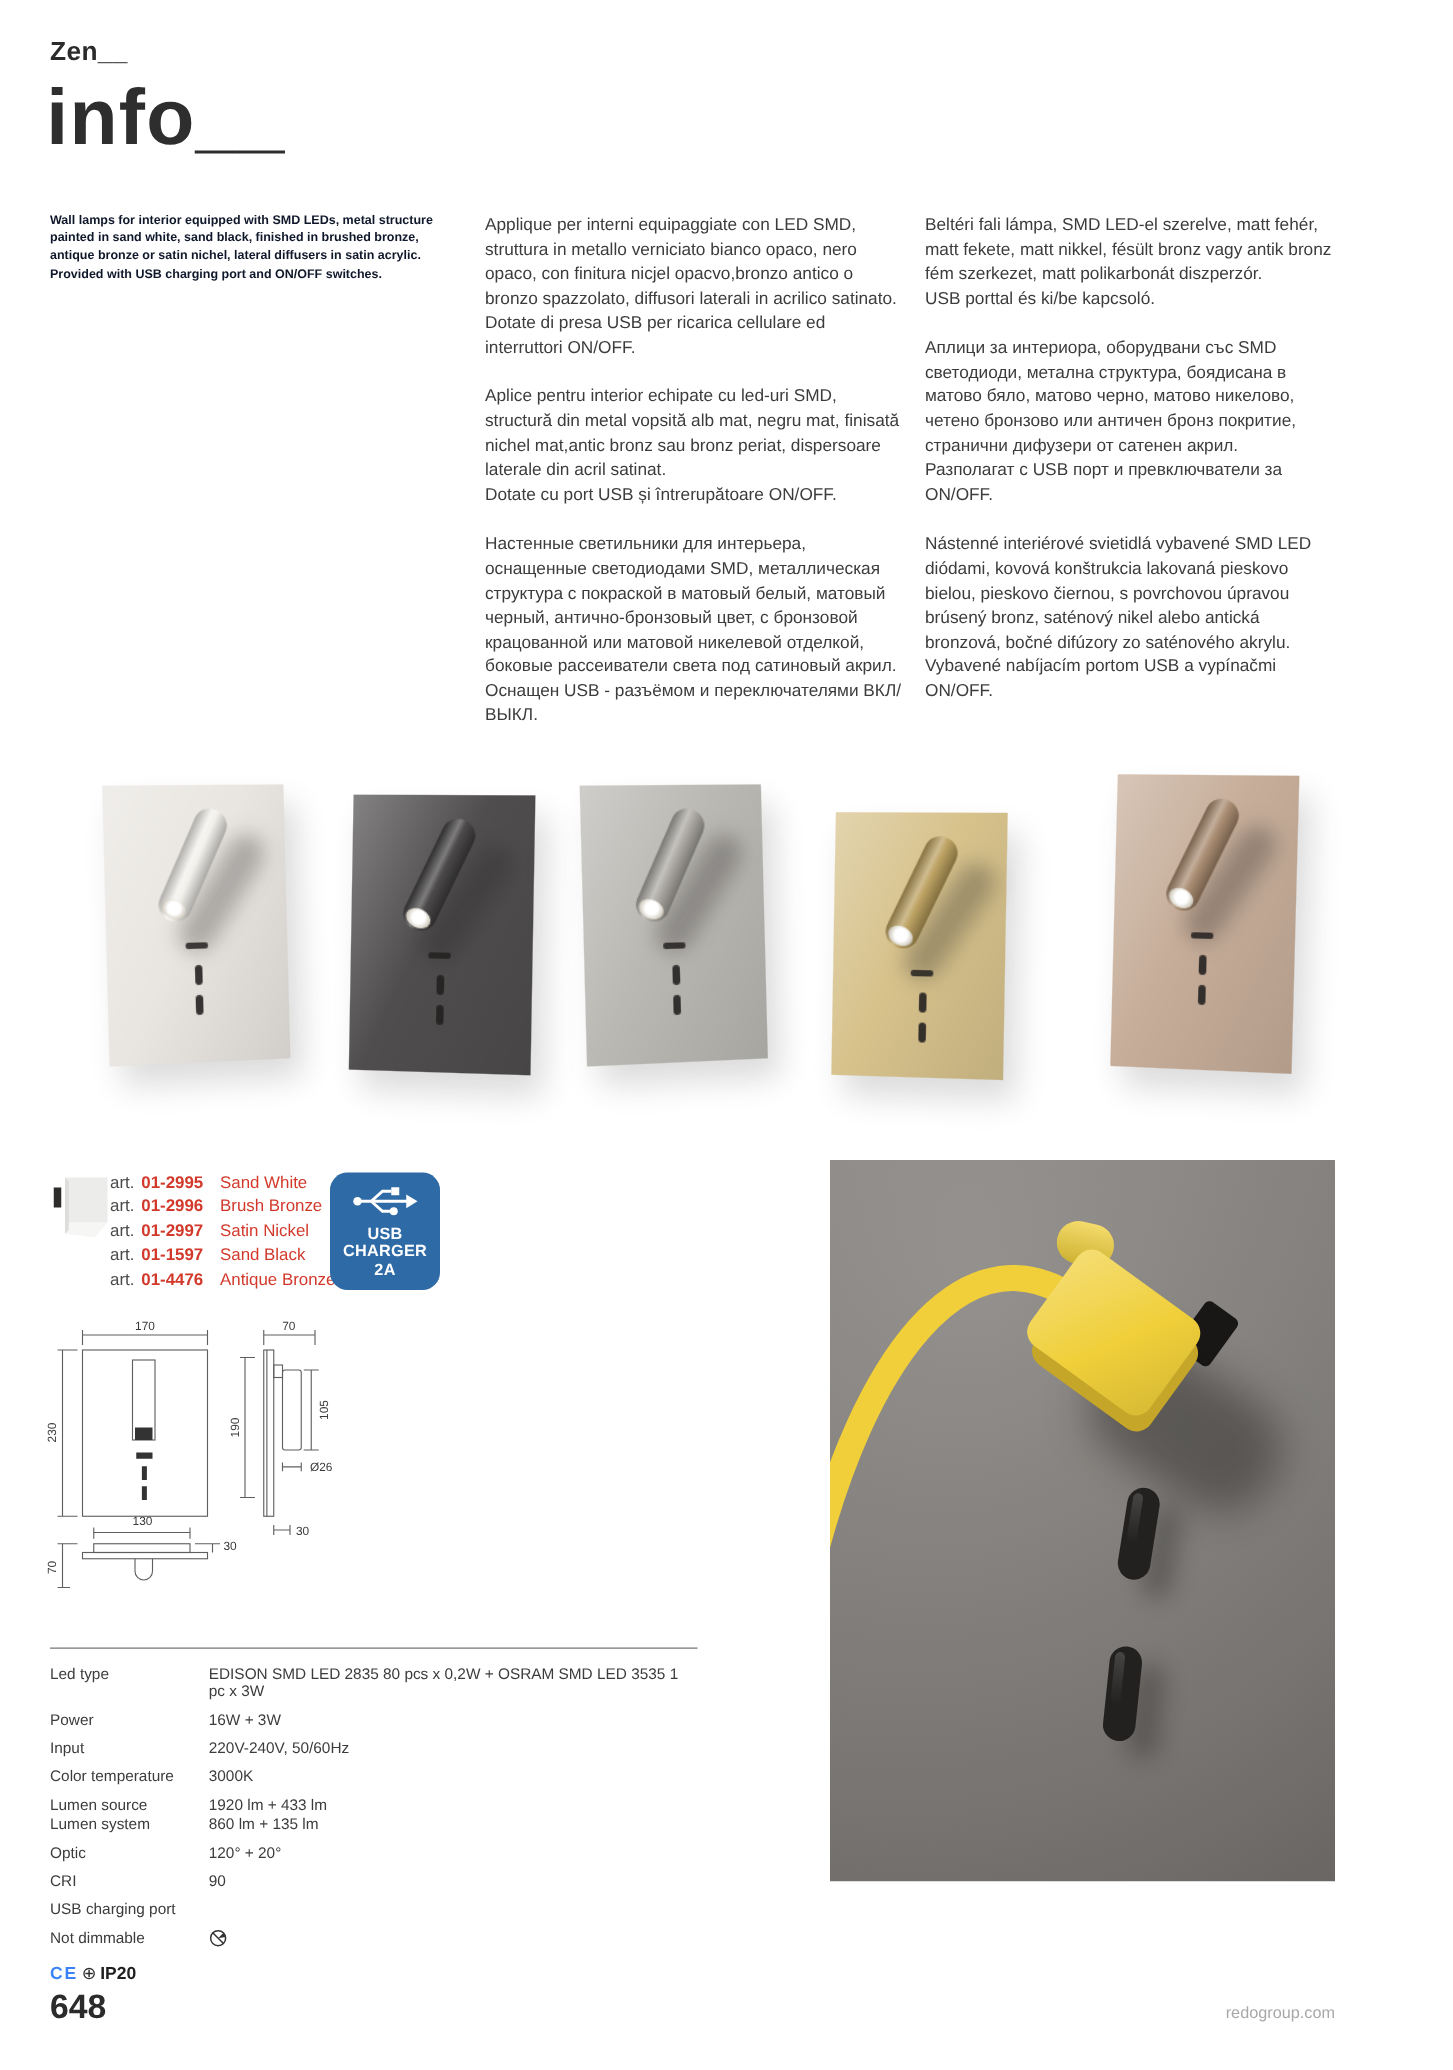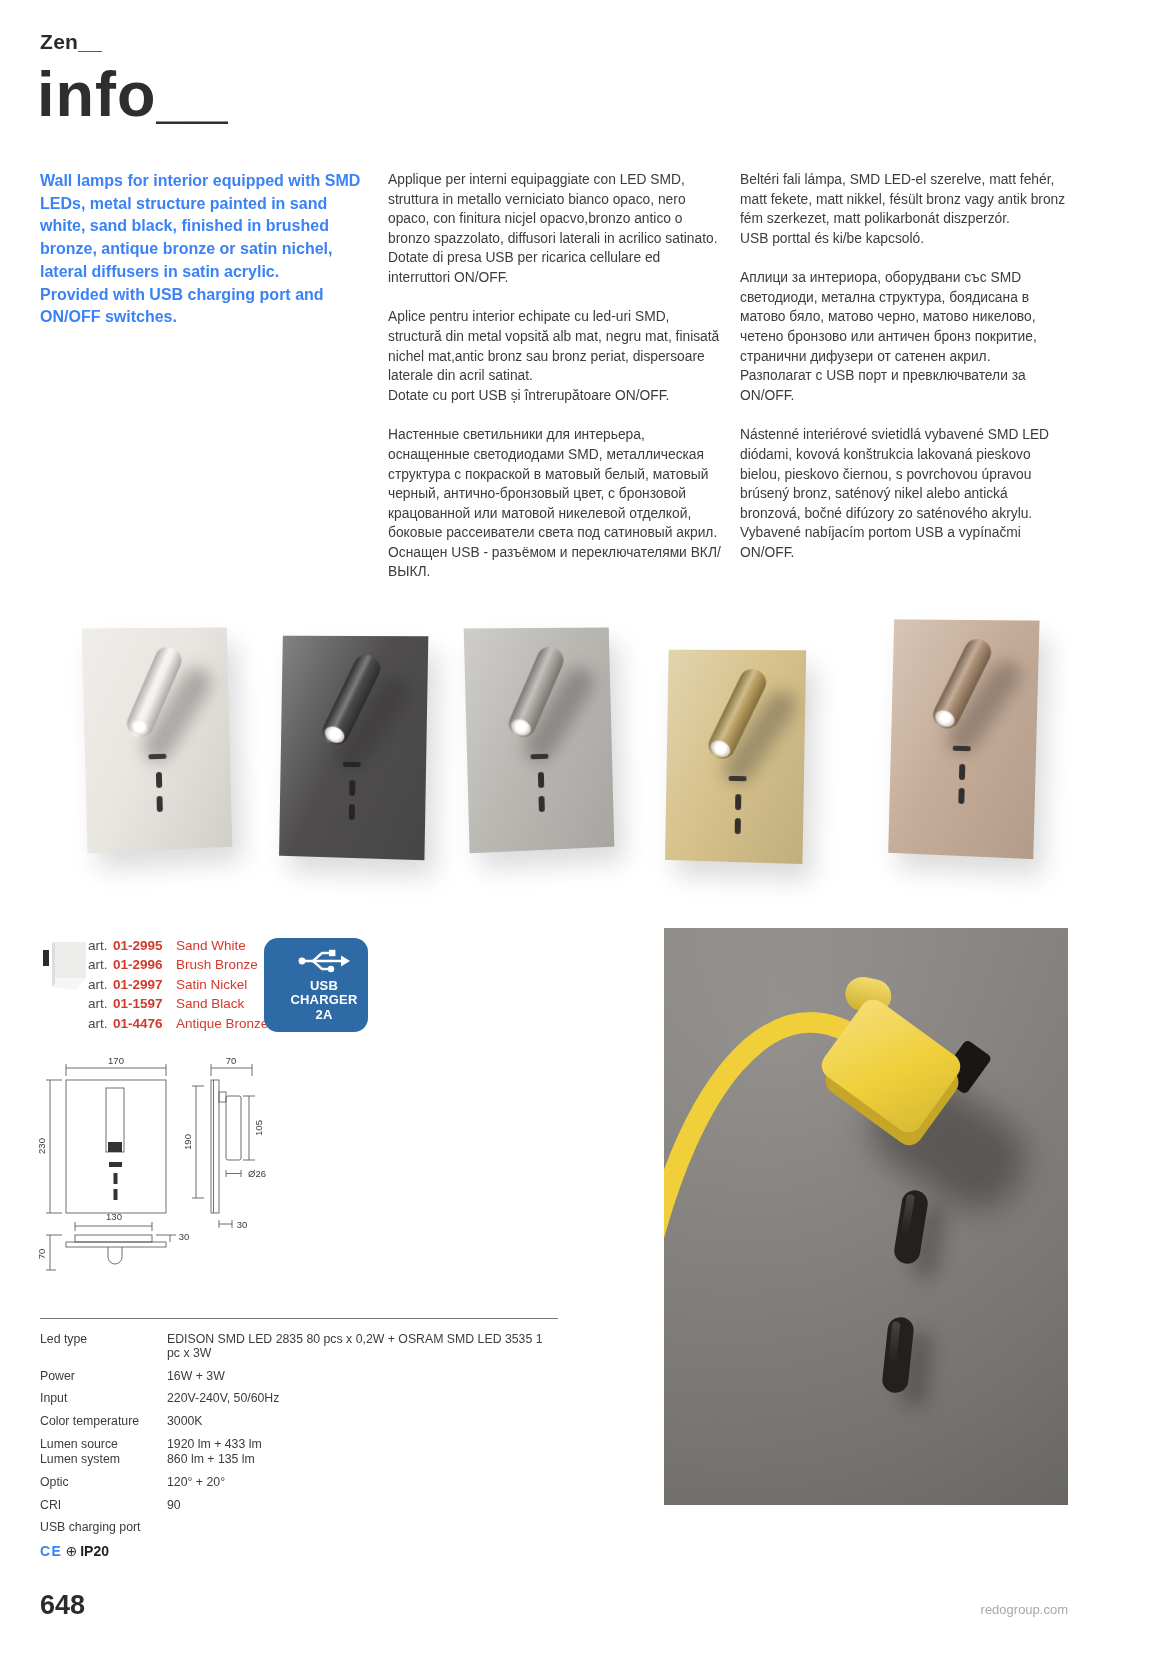--- a/index.html
+++ b/index.html
@@ -4,22 +4,22 @@
 <style>
   html,body{margin:0;padding:0;background:#fff;}
   .page{position:relative;width:1162px;height:1656px;background:#ffffff;
         font-family:"Liberation Sans",sans-serif;color:#3a3a3a;overflow:hidden;}
 
   
   .brand{position:absolute;left:40px;top:30px;font-size:21px;font-weight:bold;color:#2b2b2b;letter-spacing:.3px;}
   .title{position:absolute;left:37px;top:58px;font-size:63px;font-weight:bold;color:#2e2e2e;letter-spacing:1px;}
 
   
-  .desc-en{position:absolute;left:40px;top:170px;width:324px;font-size:16px;line-height:1.42;
-           font-weight:bold;color:#3b82f6;white-space:pre-line;}
+  .desc-en{position:absolute;left:40px;top:170px;width:324px;font-size:10px;line-height:1.42;
+           font-weight:bold;color:#0f172a;white-space:pre-line;}
   .desc-col{position:absolute;top:170px;display:flex;flex-direction:column;gap:20px;}
   .col-mid{left:388px;width:338px;}
   .col-right{left:740px;width:332px;}
   .desc-col p{margin:0;font-size:13.8px;line-height:1.42;white-space:pre-line;color:#3c3c3c;}
 
   
   .lamp{position:absolute;width:146px;height:222px;}
   .lamp1{left:85px;top:628px;}
   .lamp2{left:280px;top:636px;}
   .lamp3{left:467px;top:628px;}
@@ -48,21 +48,21 @@
   
   .cube-icon{position:absolute;left:42px;top:938px;}
   .articles{position:absolute;left:88px;top:938px;}
   .art-row{display:flex;align-items:baseline;height:19.4px;font-size:13.5px;}
   .art-label{width:25px;color:#4a4a4a;}
   .art-num{width:63px;font-weight:bold;color:var(--accent-red);}
   .art-name{color:var(--accent-red);}
 
   
   .usb-badge{position:absolute;left:264px;top:938px;width:88px;height:94px;border-radius:14px;
-      background:var(--badge-blue);color:#fff;text-align:center;padding-left:16px;}
+      background:var(--badge-blue);color:#fff;text-align:center;}
   .usb-badge svg{margin-top:9px;}
   .usb-badge .bl{font-size:13px;font-weight:bold;line-height:1.1;letter-spacing:.2px;}
 
   
   .tech{position:absolute;left:36px;top:1042px;width:270px;height:240px;}
   .tech .dl{stroke:#5f5f5f;stroke-width:.9;fill:none;}
   .tech .fm{fill:#333;stroke:none;}
   .tech text{font-family:"Liberation Sans",sans-serif;font-size:9.5px;fill:#3a3a3a;text-anchor:middle;}
   .tech text.ts{text-anchor:start;}
 
@@ -334,20 +334,30 @@
       <span class="val">120° + 20°</span>
     </div>
     <div class="spec-row">
       <span class="lbl">CRI</span>
       <span class="val">90</span>
     </div>
     <div class="spec-row">
       <span class="lbl">USB charging port</span>
       <span class="val"></span>
     </div>
+    <div class="spec-row">
+      <span class="lbl">Not dimmable</span>
+      <span class="val">
+        <svg width="15" height="15" viewBox="0 0 15 15">
+          <circle cx="7.5" cy="7.5" r="6" fill="none" stroke="#333" stroke-width="1.2"></circle>
+          <path d="M7.5 7.5 L11.6 3.4 A6 6 0 0 1 13.3 6.6 Z" fill="#333"></path>
+          <line x1="3" y1="3" x2="12" y2="12" stroke="#333" stroke-width="1.2"></line>
+        </svg>
+      </span>
+    </div>
     <div class="cert-row">
       <span class="ce">CE</span>
       <span class="sym">⊕</span>
       <span class="ip">IP20</span>
     </div>
   </div>
 
   <div class="photo">
     <svg class="cable" viewBox="0 0 404 577">
       <path d="M -16 330 C 28 152 106 64 184 104"></path>

